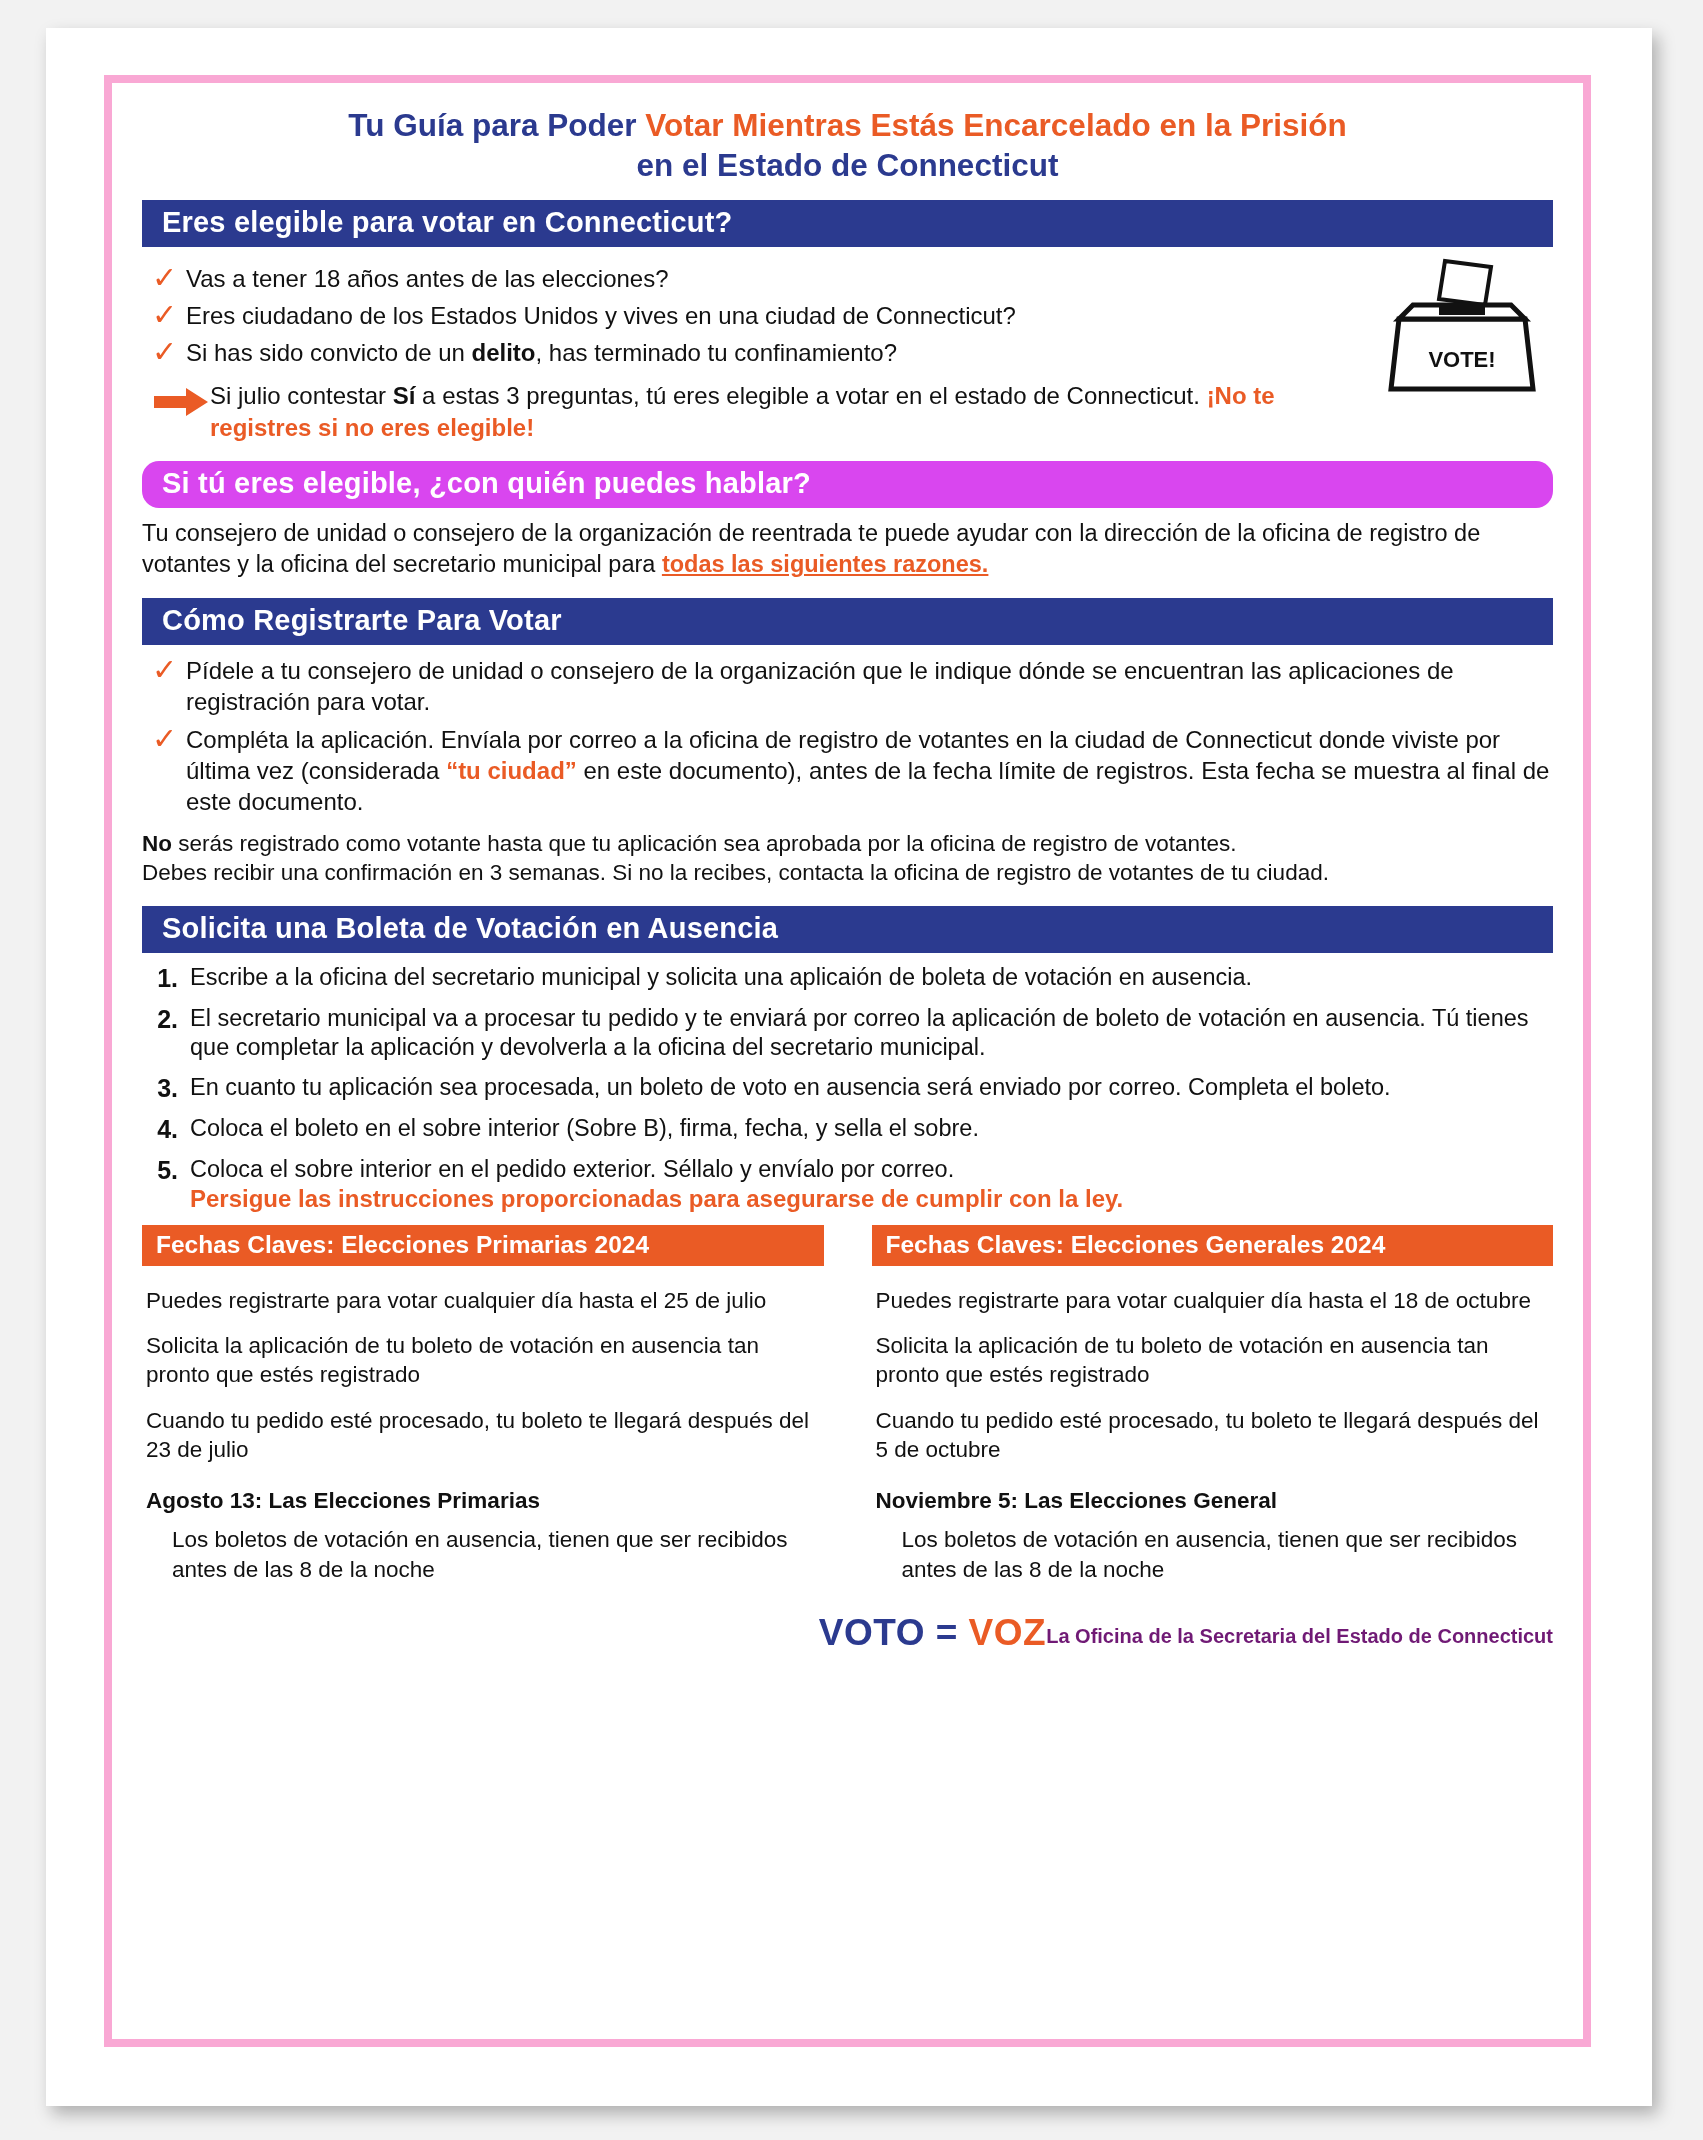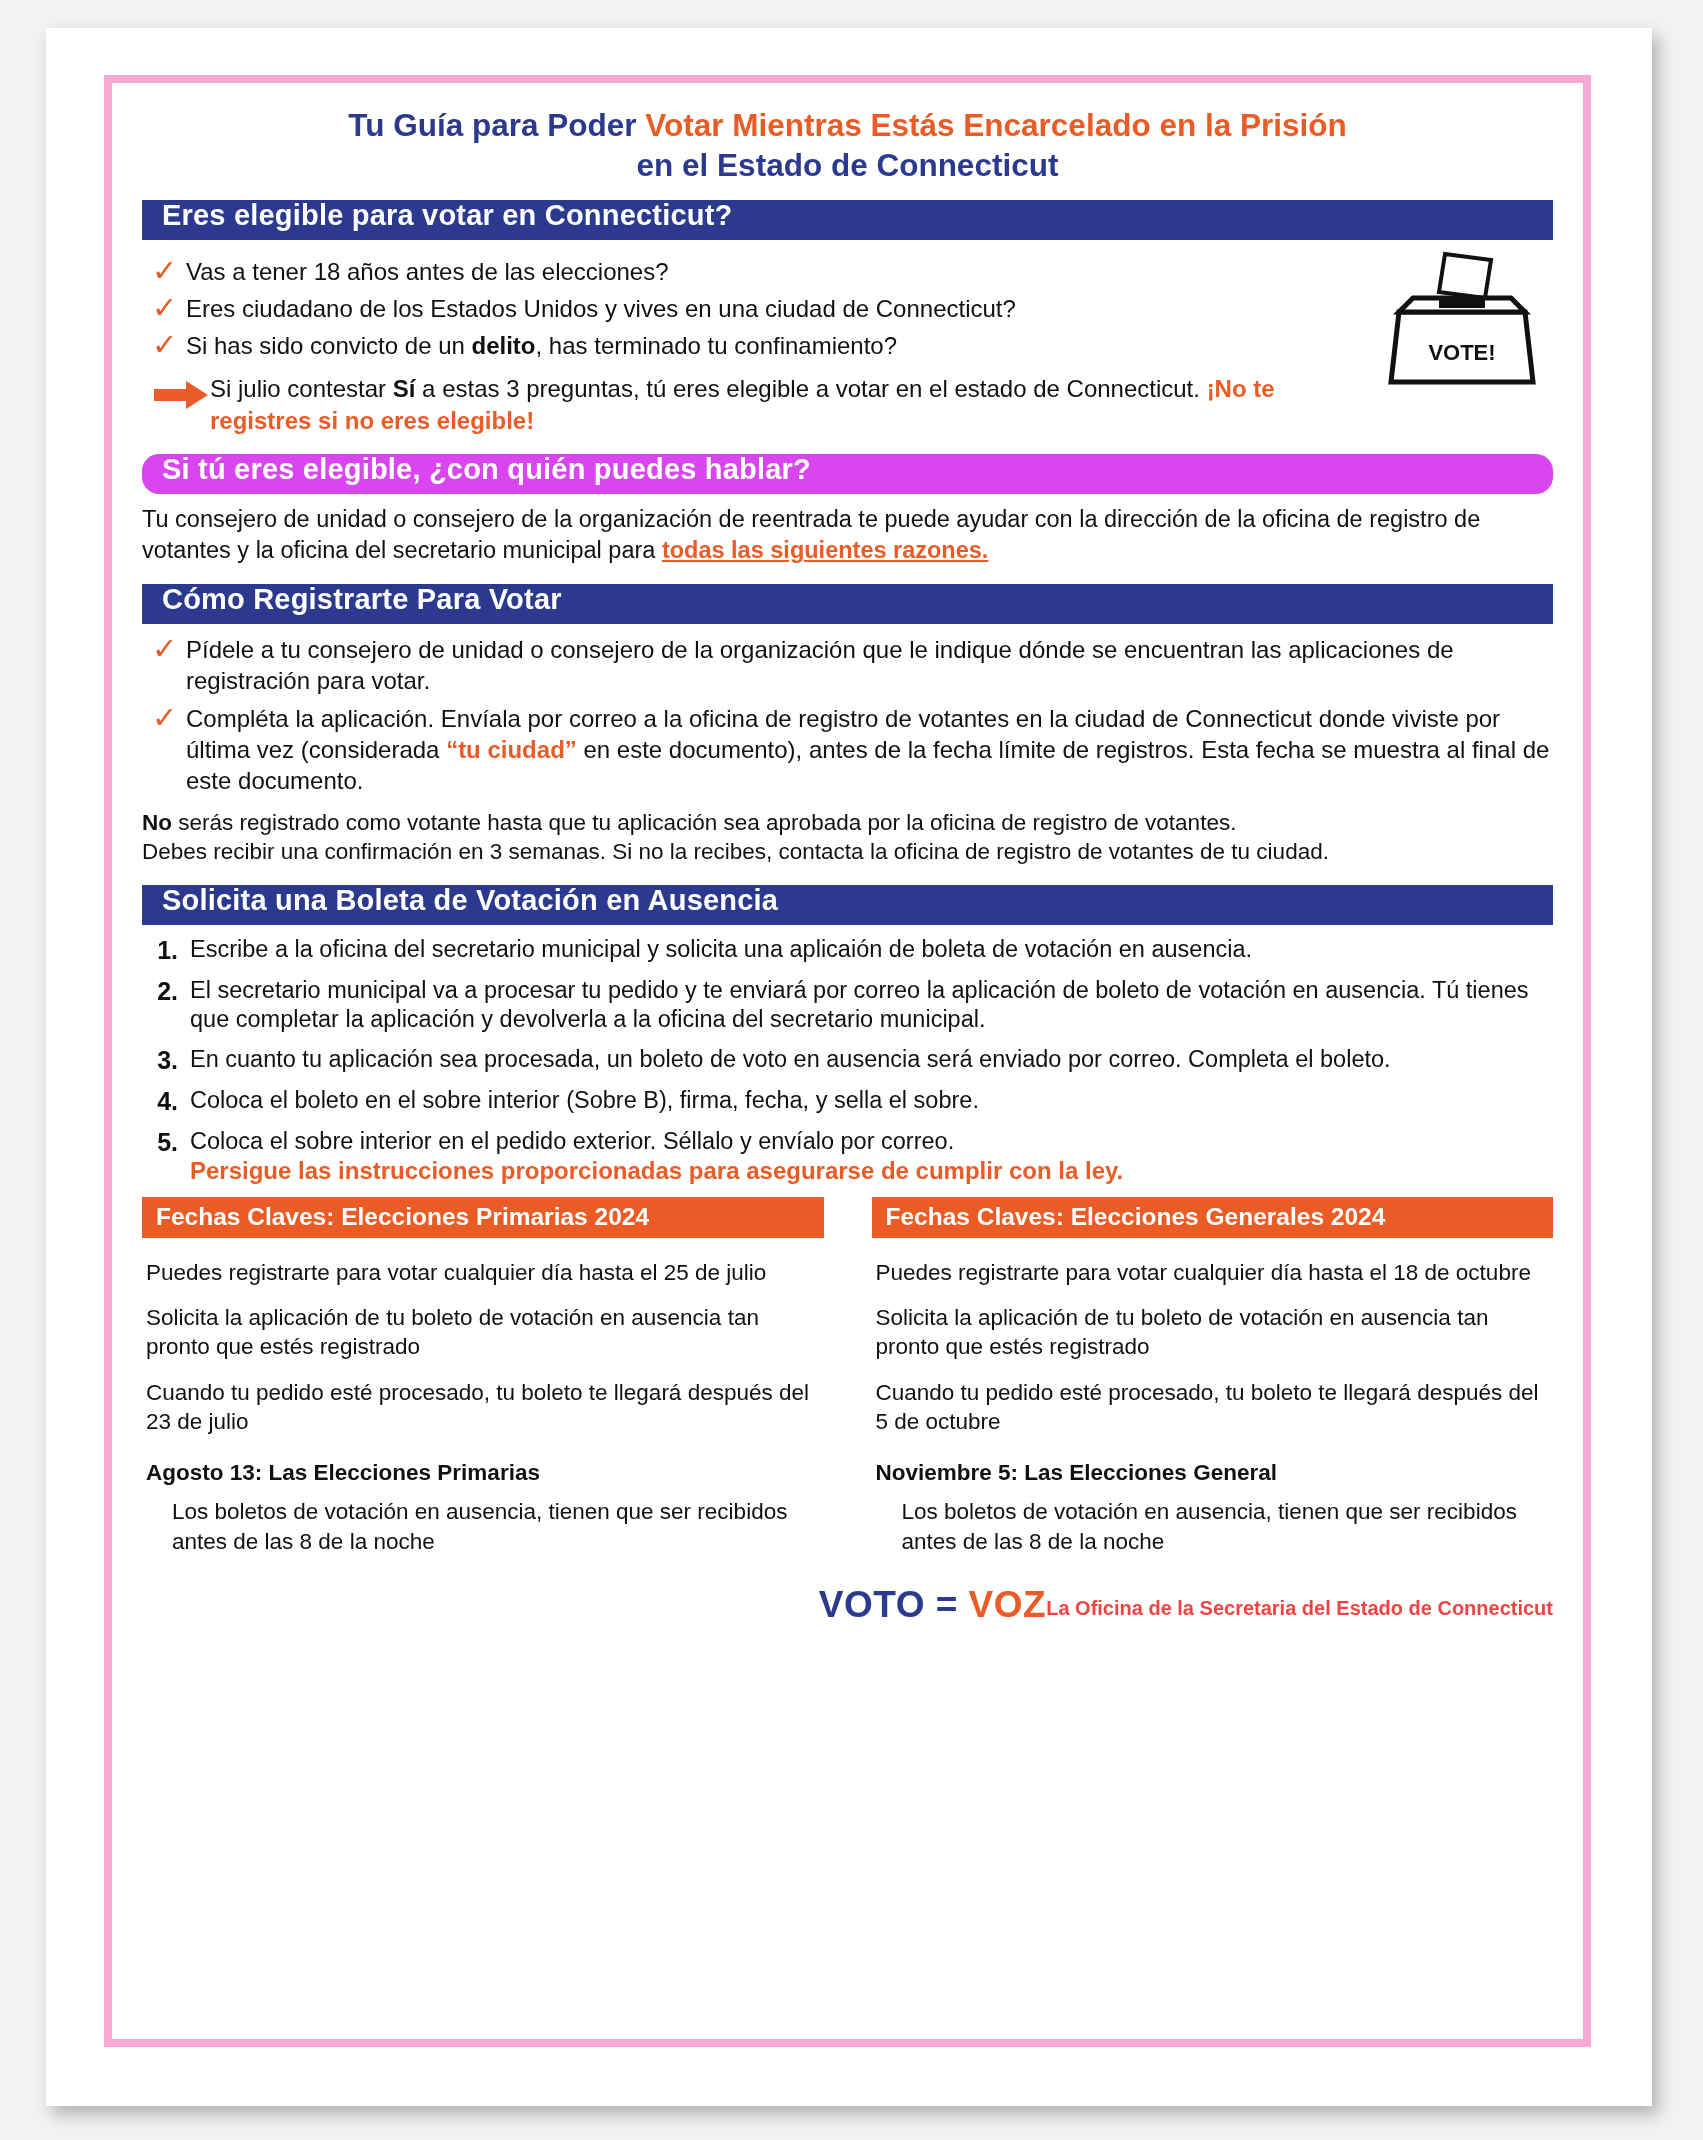--- a/index.html
+++ b/index.html
@@ -52,21 +52,21 @@
     padding: 0 38px;
     margin-bottom: 14px;
   }
   .title .orange { color: #ea5b25; }
 
   
   .banner {
     font-size: 29px;
     font-weight: bold;
     color: #ffffff;
-    padding: 0 0 8px 20px;
+    padding: 7px 0 8px 20px;
     line-height: 1.1;
     letter-spacing: 0.2px;
   }
   .banner.blue { background: #2b3a8f; }
   .banner.orange { background: #d946ef; border-radius: 17px; }
 
   
   .body-text {
     font-size: 23.5px;
     color: #111111;
@@ -193,21 +193,21 @@
   }
   .logo {
     font-size: 37px;
     font-weight: bold;
     letter-spacing: 0.5px;
   }
   .logo .v1 { color: #2b3a8f; }
   .logo .eq { color: #2b3a8f; }
   .logo .v2 { color: #ea5b25; }
   .foot-right {
-    color: #ef4444;
+    color: #701a75;
     font-weight: bold;
     font-size: 20px;
     padding-bottom: 6px;
   }
   .small-note {
     font-size: 22.5px;
     line-height: 1.3;
     color: #111;
     margin-top: 12px;
   }

